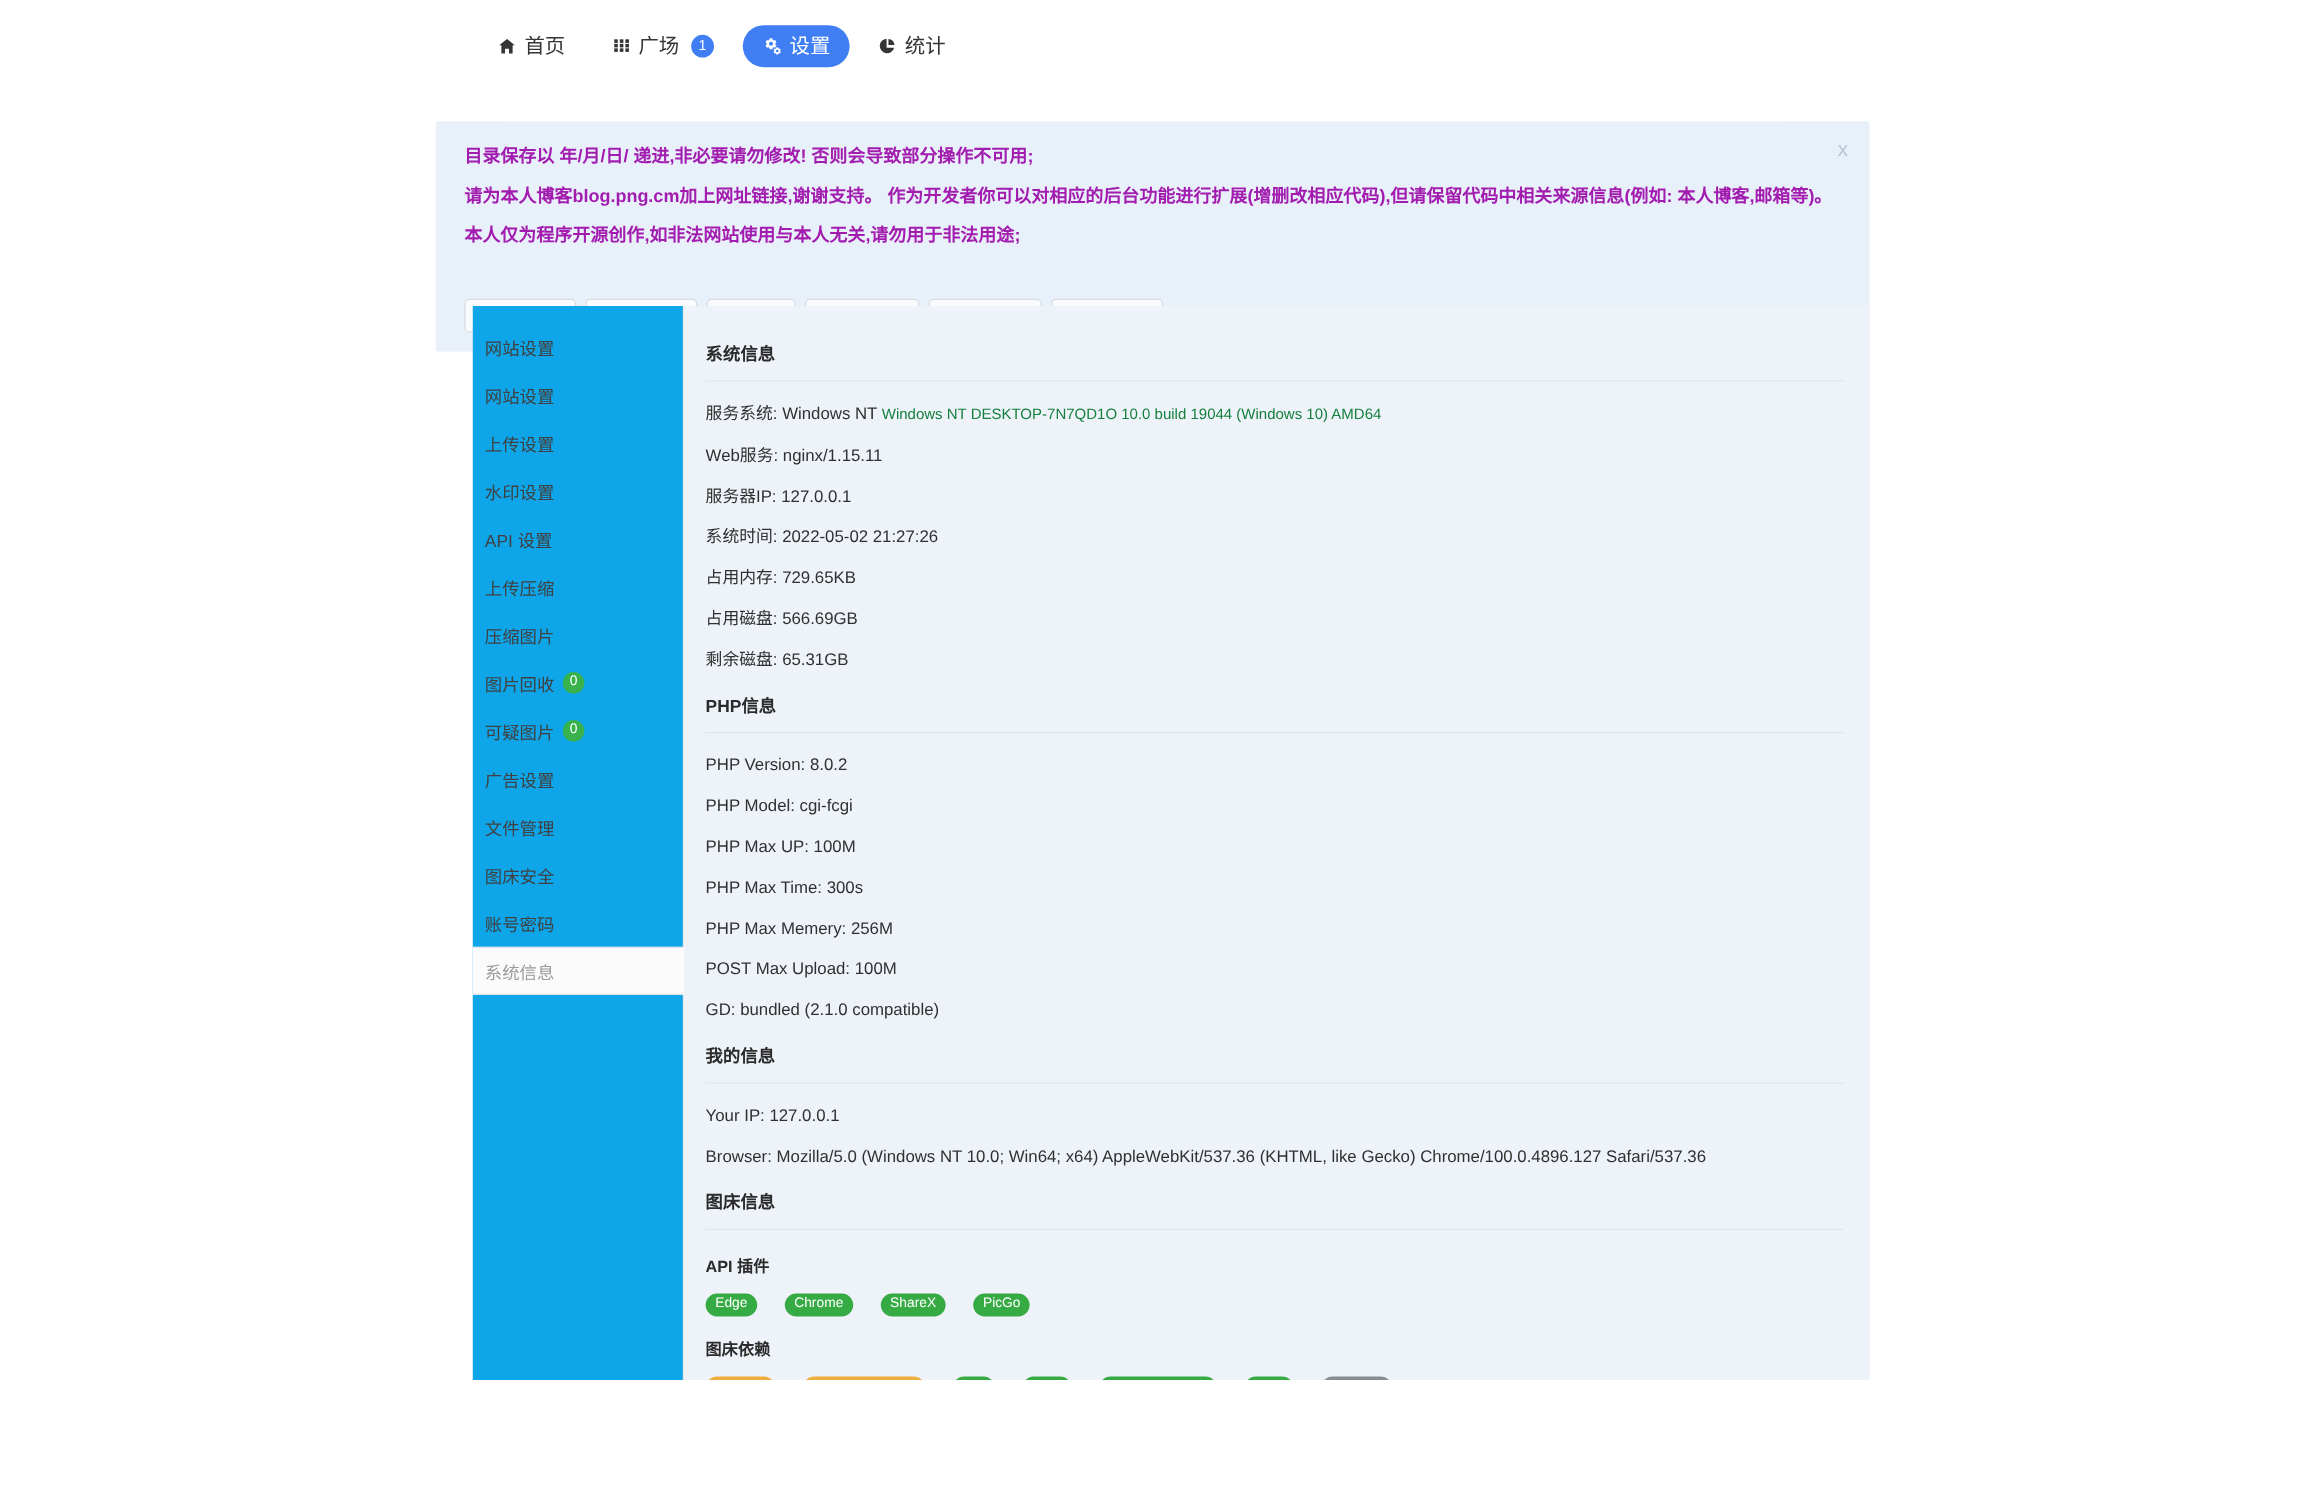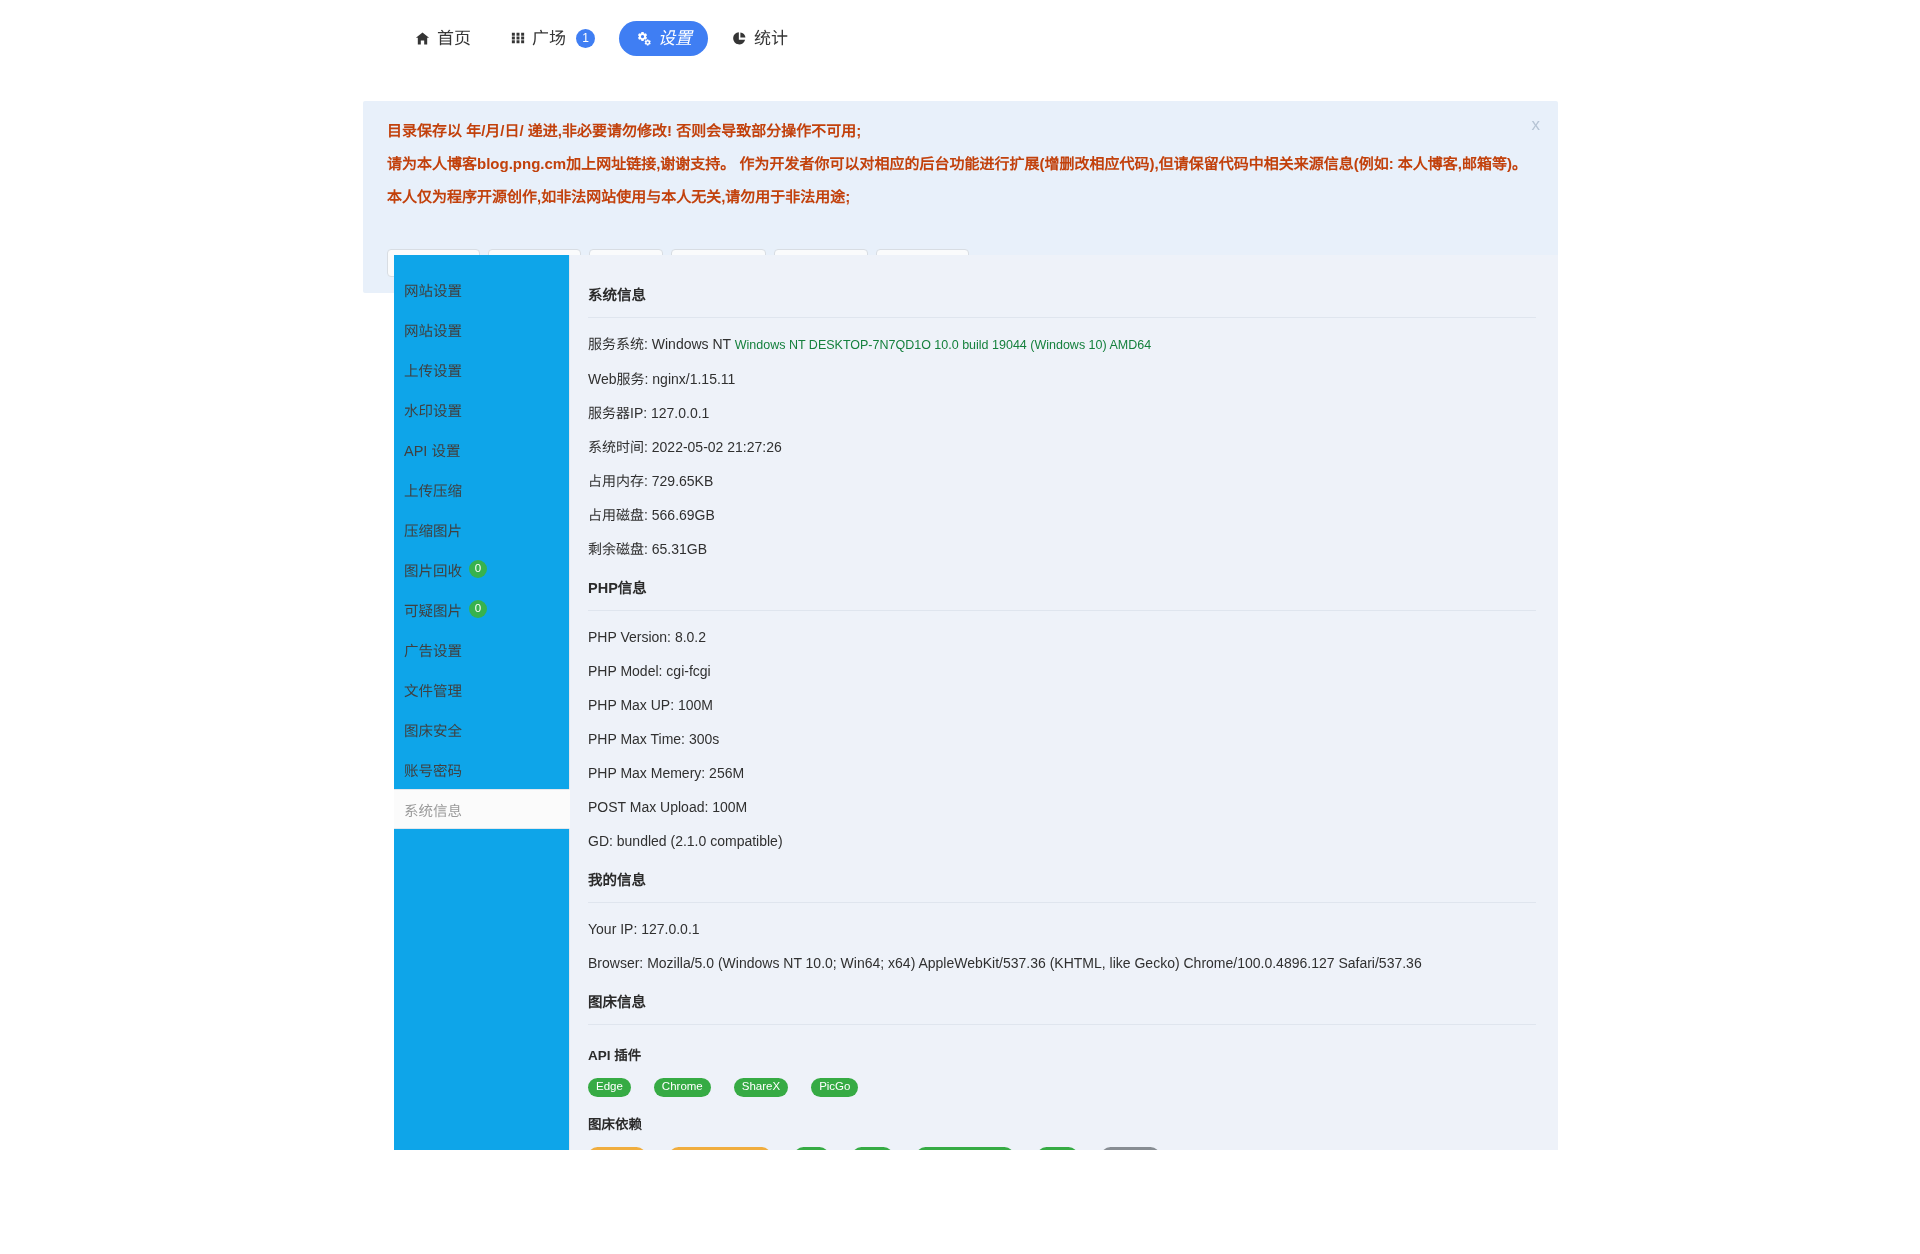--- a/index.html
+++ b/index.html
@@ -39,21 +39,20 @@
     font-size: 17px;
     line-height: 1;
     color: #353535;
     cursor: pointer;
     white-space: nowrap;
     text-decoration: none;
   }
   .navitem.active {
     background: #3f7ef3;
     color: #fff;
-    font-style: italic;
   }
   .navicon { display: inline-flex; align-items: center; }
   .navicon svg { display: block; }
   .nav-badge {
     display: inline-flex;
     align-items: center;
     justify-content: center;
     min-width: 19px;
     height: 19px;
     padding: 0 5px;
@@ -78,21 +77,21 @@
     right: 18px; top: 15px;
     font-size: 17px;
     color: #b6c4d4;
     cursor: pointer;
     line-height: 1;
     font-family: "Liberation Sans", sans-serif;
   }
   .notice-line {
     font-size: 15px;
     font-weight: bold;
-    color: #c2410c;
+    color: #a21caf;
     line-height: 1;
     margin: 0 0 18px 0;
     white-space: nowrap;
   }
   .notice-line:nth-of-type(1) { margin-top: 2px; }
   .notice-buttons {
     display: flex;
     gap: 8px;
     margin-top: 22px;
     flex-wrap: wrap;

